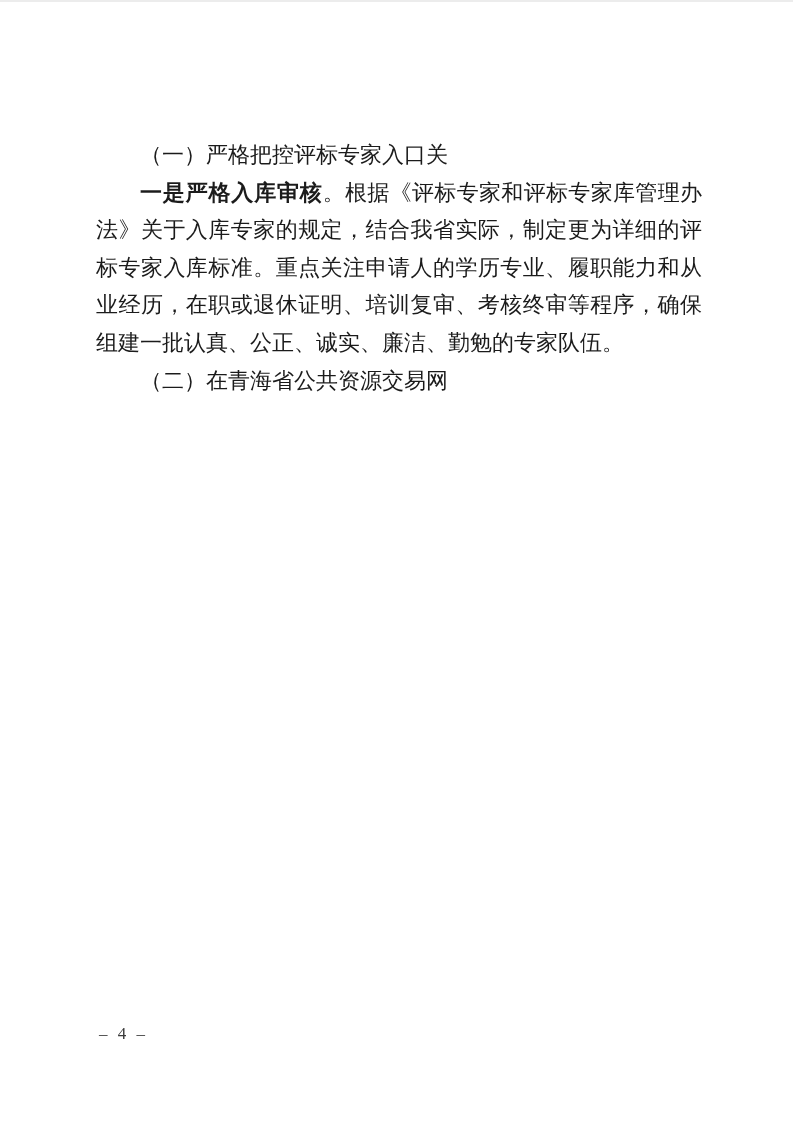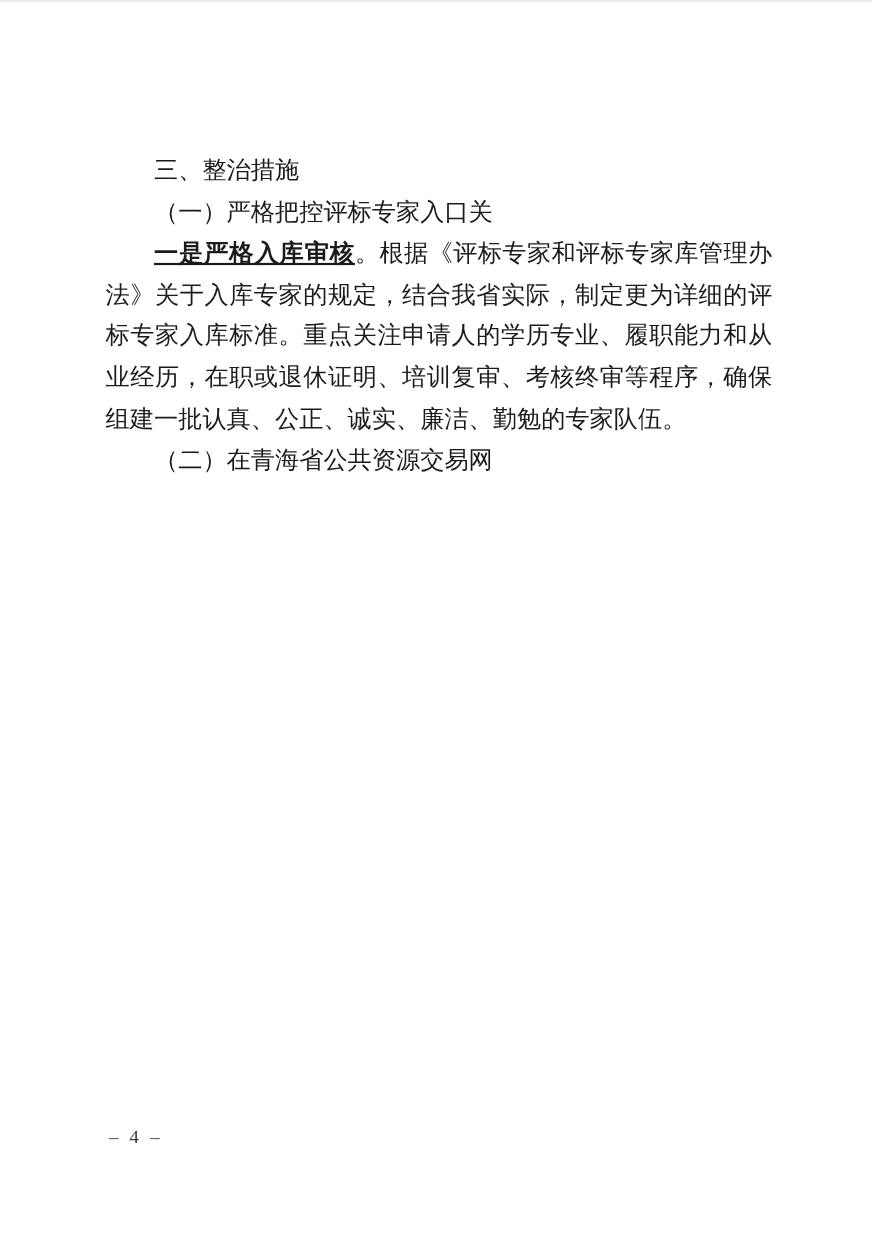--- a/index.html
+++ b/index.html
@@ -33,40 +33,38 @@
     line-height: 37.6px;
     font-weight: 400;
     text-align: justify;
     text-indent: 2em;
     word-break: break-all;
   }
   .lead {
     font-weight: bold;
     font-family: "Liberation Sans", sans-serif;
     letter-spacing: 0.5px;
-    text-decoration: underline;
   }
   .page-footer {
     position: absolute;
     left: 99px;
     top: 1024px;
     font-size: 17px;
     color: #3a3a3a;
     letter-spacing: 3px;
     font-family: "Liberation Serif", serif;
   }
 </style>
 </head>
 <body>
 
 <div class="scan-edge"></div>
 
 <main class="doc-content">
 
-  <h2>三、整治措施</h2>
 
   <h3>（一）严格把控评标专家入口关</h3>
 
   <p><span class="lead">一是严格入库审核</span><span>。根据《评标专家和评标专家库管理办法》关于入库专家的规定，结合我省实际，制定更为详细的评标专家入库标准。重点关注申请人的学历专业、履职能力和从业经历，在职或退休证明、培训复审、考核终审等程序，确保组建一批认真、公正、诚实、廉洁、勤勉的专家队伍。</span></p>
 
 
   <h3>（二）在青海省公共资源交易网</h3>
 
 
 

